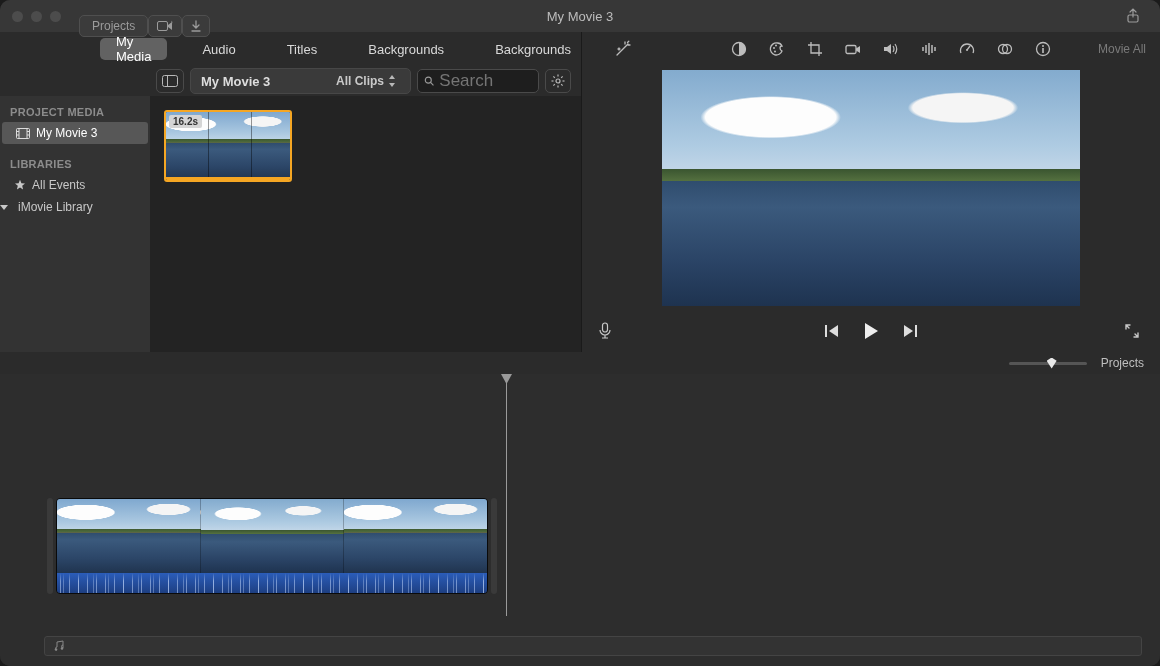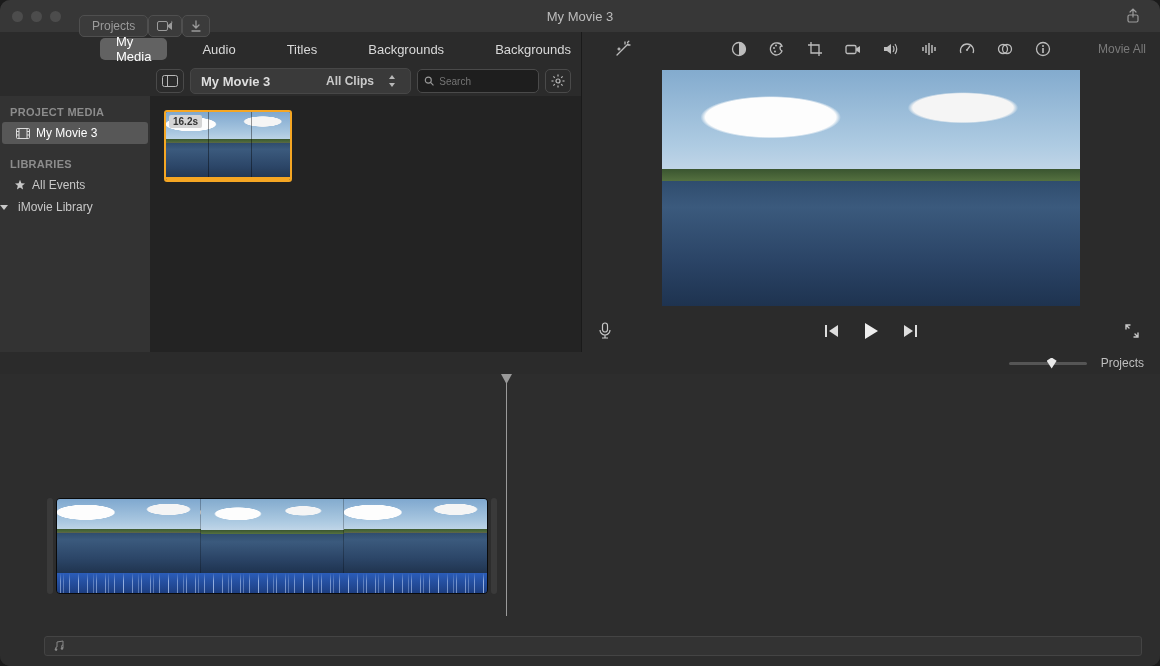--- a/index.html
+++ b/index.html
@@ -23,23 +23,23 @@
 
   
   .tabs-row { height: 34px; display: flex; align-items: center; padding: 0 18px 0 100px; gap: 5px; }
   .seg-btn { height: 22px; padding: 0 16px; color: #d9d9d9; font-size: 13px; border-radius: 5px; display: flex; align-items: center; margin-right: 14px; }
   .seg-btn.active { background: #626262; color: #fff; }
 
   
   .browser-bar { height: 30px; display: flex; align-items: center; gap: 6px; padding: 0 8px 0 0; }
   .sidebar-toggle { width: 28px; height: 24px; border: 1px solid #4a4a4a; border-radius: 5px; margin-left: 156px; display: flex; align-items: center; justify-content: center; }
   .clip-header { flex: 1; height: 26px; background: #3a3a3a; border: 1px solid #474747; border-radius: 5px; display: flex; align-items: center; padding: 0 10px; color: #ddd; font-weight: 600; font-size: 13px; }
-  .clip-filter { color: #c9c9c9; font-size: 12px; margin-right: 4px; display: flex; align-items: center; gap: 14px; }
+  .clip-filter { color: #c9c9c9; font-size: 12px; margin-right: 4px; display: flex; align-items: center; gap: 4px; }
   .search-wrap { width: 122px; height: 24px; background: #1e1e1e; border: 1px solid #4a4a4a; border-radius: 5px; display: flex; align-items: center; padding: 0 6px; gap: 5px; }
-  .search-wrap input { background: transparent; border: none; outline: none; color: #f97316; width: 100%; font-size: 10px; }
+  .search-wrap input { background: transparent; border: none; outline: none; color: #f97316; width: 100%; font-size: 17px; }
   .gear-btn { width: 26px; height: 24px; border: 1px solid #4a4a4a; border-radius: 5px; display: flex; align-items: center; justify-content: center; margin-right: 2px; }
 
   
   .browser-body { flex: 1; display: flex; min-height: 0; }
   .sidebar { width: 150px; background: #333333; padding: 6px 0; color: #c8c8c8; font-size: 12px; }
   .sb-head { padding: 4px 10px; color: #8c8c8c; font-size: 11px; font-weight: 700; letter-spacing: .3px; }
   .sb-item { padding: 4px 10px 4px 14px; display: flex; align-items: center; gap: 6px; }
   .sb-item.selected { background: #575757; color: #fff; border-radius: 3px; margin: 0 2px; }
   .clips-area { flex: 1; background: #232323; padding: 14px; }
   .clip-thumb { width: 128px; height: 72px; border: 2px solid #f5a623; border-radius: 3px; position: relative; overflow: hidden; }

